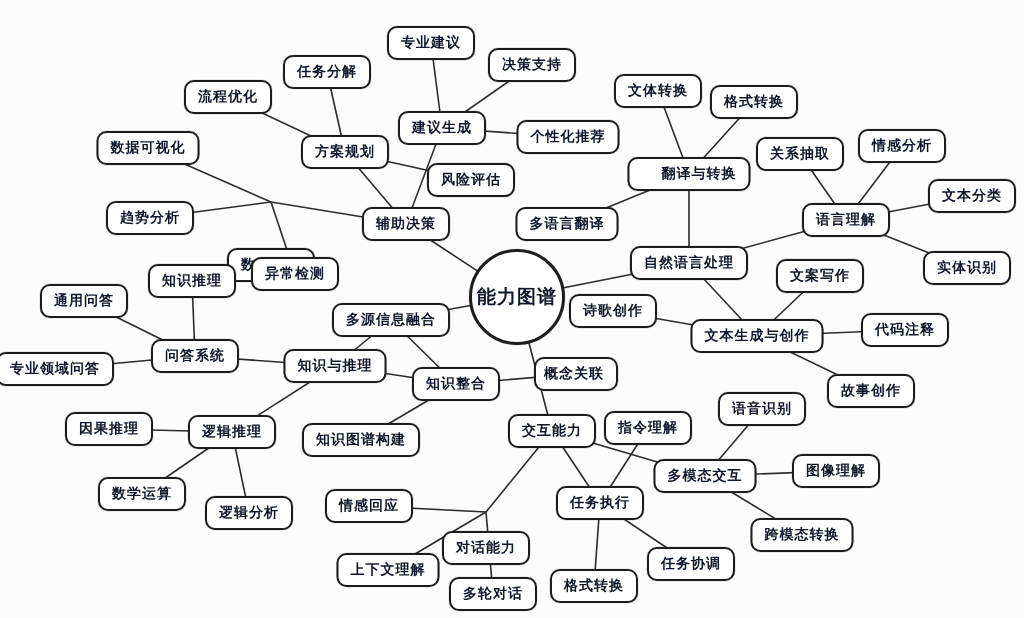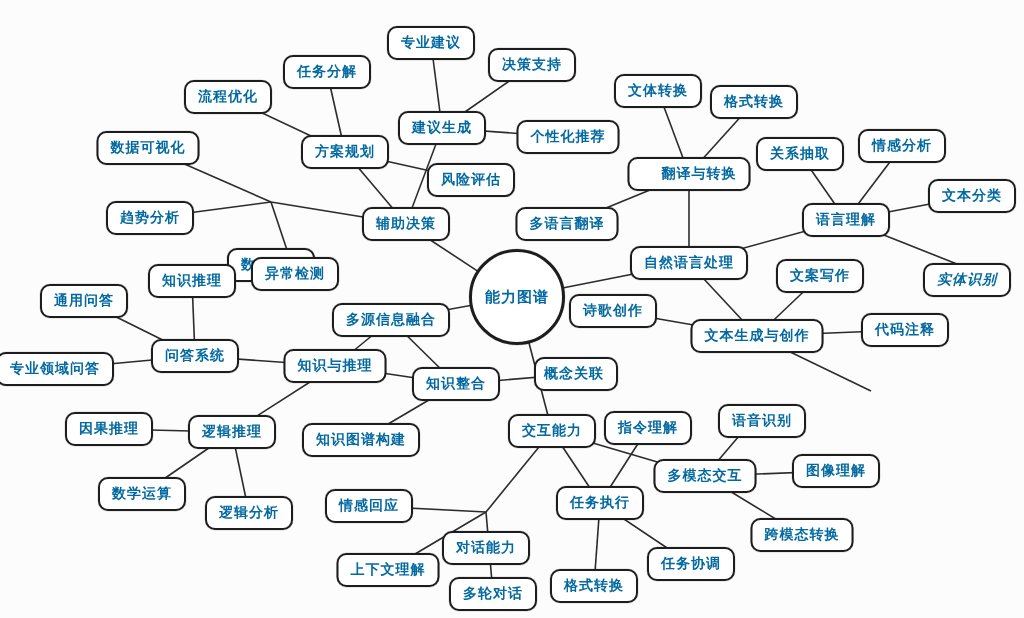--- a/index.html
+++ b/index.html
@@ -18,37 +18,37 @@
   }
   .node {
     position: absolute;
     transform: translate(-50%, -50%);
     background: #ffffff;
     border: 2.5px solid #1d1d1d;
     border-radius: 10px;
     padding: 6px 12px;
     font-size: 14px;
     font-weight: bold;
-    color: #0369a1;
+    color: #0f172a;
     white-space: nowrap;
     letter-spacing: 1px;
     box-sizing: border-box;
     text-align: center;
     box-shadow: 0 0 0 0.5px rgba(0,0,0,0.15);
   }
   .node.root {
     width: 96px;
     height: 96px;
     padding: 0;
     border-radius: 50%;
     border-width: 3px;
     display: flex;
     align-items: center;
     justify-content: center;
-    font-size: 15px;
+    font-size: 19px;
     letter-spacing: 1px;
   }
 </style>
 </head>
 <body>
 
 <div class="canvas">
   <svg class="edges-layer" width="1024" height="618" viewBox="0 0 1024 618" xmlns="http://www.w3.org/2000/svg">
       <line x1="517" y1="297" x2="406" y2="224" stroke="#2b2b2b" stroke-width="1.6"></line>
       <line x1="517" y1="297" x2="689" y2="263" stroke="#2b2b2b" stroke-width="1.6"></line>
@@ -122,25 +122,26 @@
     <div class="node" style="left: 295px; top: 274px;">异常检测</div>
     <div class="node" style="left: 689px; top: 263px;">自然语言处理</div>
     <div class="node" style="left: 689px; top: 174px; padding-left: 32px;">翻译与转换</div>
     <div class="node" style="left: 658px; top: 91px;">文体转换</div>
     <div class="node" style="left: 754px; top: 102px;">格式转换</div>
     <div class="node" style="left: 846px; top: 220px;">语言理解</div>
     <div class="node" style="left: 567px; top: 224px;">多语言翻译</div>
     <div class="node" style="left: 800px; top: 154px;">关系抽取</div>
     <div class="node" style="left: 902px; top: 146px;">情感分析</div>
     <div class="node" style="left: 972px; top: 196px;">文本分类</div>
-    <div class="node" style="left: 967px; top: 280px; font-style: italic;">实体识别</div>
+    <div class="node" style="left: 967px; top: 268px;">实体识别</div>
     <div class="node" style="left: 757px; top: 336px;">文本生成与创作</div>
     <div class="node" style="left: 820px; top: 276px;">文案写作</div>
     <div class="node" style="left: 613px; top: 311px;">诗歌创作</div>
     <div class="node" style="left: 905px; top: 330px;">代码注释</div>
+    <div class="node" style="left: 871px; top: 391px;">故事创作</div>
     <div class="node" style="left: 391px; top: 320px;">多源信息融合</div>
     <div class="node" style="left: 335px; top: 366px;">知识与推理</div>
     <div class="node" style="left: 195px; top: 356px;">问答系统</div>
     <div class="node" style="left: 84px; top: 301px;">通用问答</div>
     <div class="node" style="left: 192px; top: 281px;">知识推理</div>
     <div class="node" style="left: 55px; top: 369px;">专业领域问答</div>
     <div class="node" style="left: 232px; top: 432px;">逻辑推理</div>
     <div class="node" style="left: 109px; top: 429px;">因果推理</div>
     <div class="node" style="left: 142px; top: 494px;">数学运算</div>
     <div class="node" style="left: 249px; top: 513px;">逻辑分析</div>
@@ -150,16 +151,16 @@
     <div class="node" style="left: 552px; top: 431px;">交互能力</div>
     <div class="node" style="left: 486px; top: 512px; margin-top: 36px;">对话能力</div>
     <div class="node" style="left: 369px; top: 506px;">情感回应</div>
     <div class="node" style="left: 388px; top: 570px;">上下文理解</div>
     <div class="node" style="left: 493px; top: 594px;">多轮对话</div>
     <div class="node" style="left: 600px; top: 503px;">任务执行</div>
     <div class="node" style="left: 648px; top: 428px;">指令理解</div>
     <div class="node" style="left: 594px; top: 586px;">格式转换</div>
     <div class="node" style="left: 705px; top: 476px;">多模态交互</div>
     <div class="node" style="left: 691px; top: 564px;">任务协调</div>
-    <div class="node" style="left: 762px; top: 409px; margin-top: 12px;">语音识别</div>
+    <div class="node" style="left: 762px; top: 409px;">语音识别</div>
     <div class="node" style="left: 836px; top: 471px;">图像理解</div>
     <div class="node" style="left: 802px; top: 535px;">跨模态转换</div>
   </div>
 
 </body></html>

